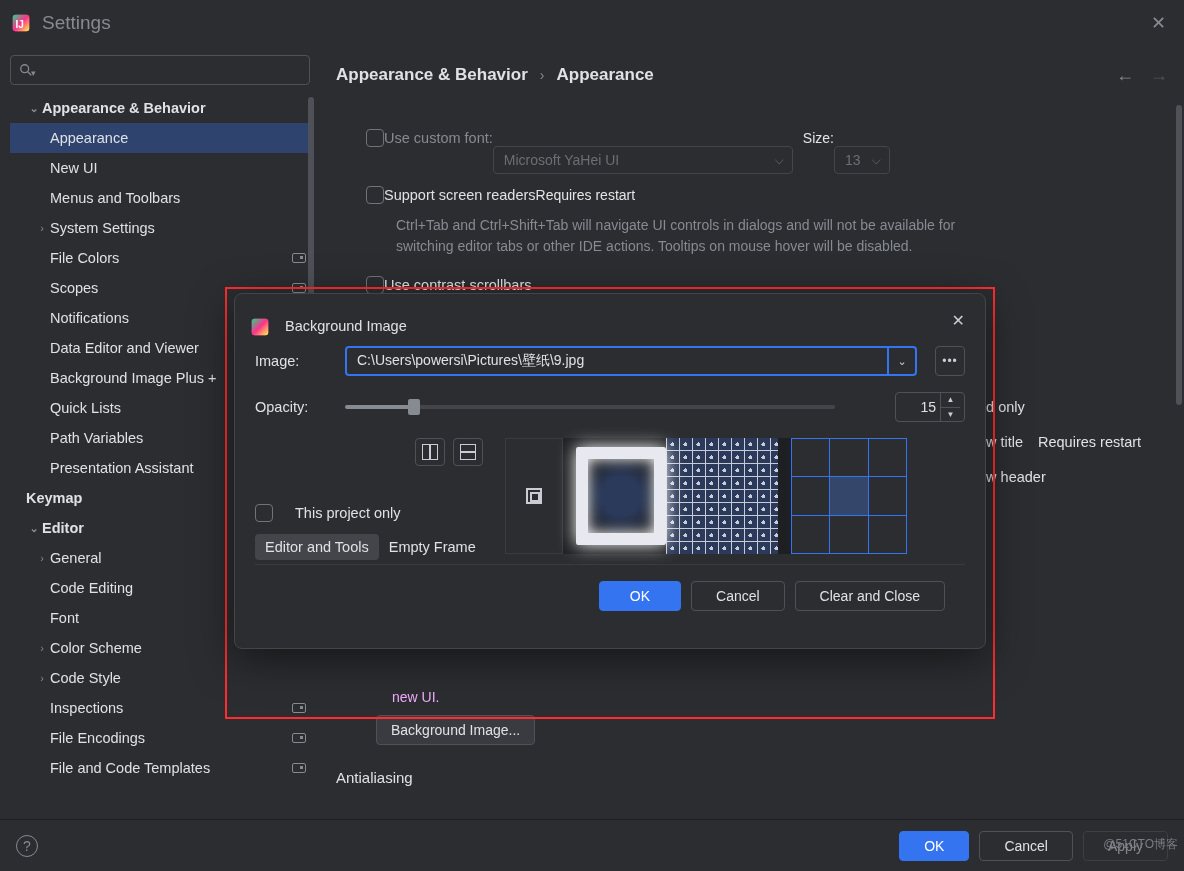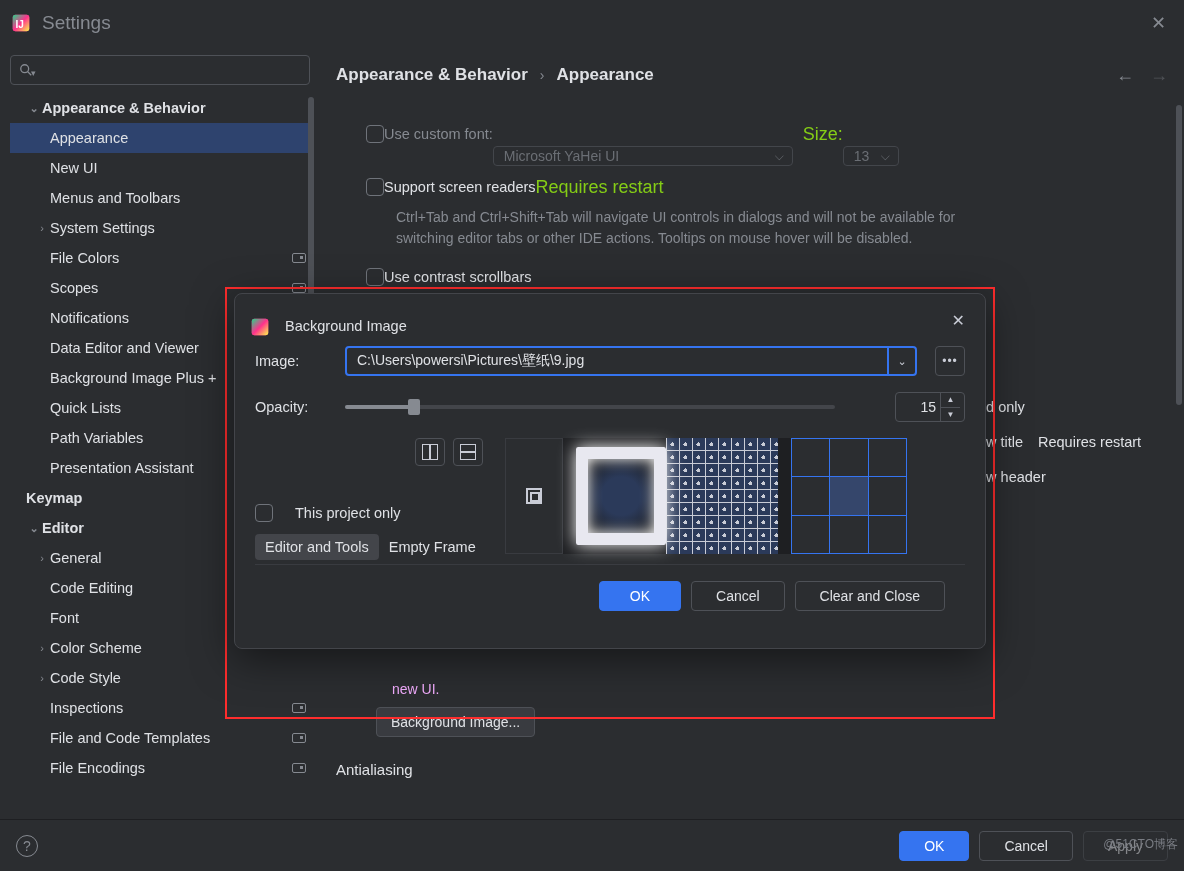--- a/index.html
+++ b/index.html
@@ -35,23 +35,23 @@
   .breadcrumb { display: flex; align-items: center; gap: 12px; height: 48px; font-size: 17px;}
   .breadcrumb .sep{color:#868a91;font-size:14px}
   .bc1{font-weight:600}
   .bc2{font-weight:600}
   .nav-arrows { margin-left: auto; display: flex; gap: 16px; color: #868a91; font-size:18px;}
   .nav-arrows span{cursor:pointer}
 
   .opt-row { display: flex; align-items: center; min-height: 36px; padding: 3px 0 3px 30px;}
   .checkbox { width: 18px; height: 18px; border: 1.5px solid #6f737a; border-radius: 4px; flex-shrink:0;}
   .opt-label { font-size: 14.5px; }
-  .hint { color: #84cc16; font-size: 18px; }
+  .hint { color: #e5e5e5; font-size: 14px; }
   .hint-block { color: #868a91; font-size: 14px; padding: 2px 0 10px 60px; max-width: 620px; line-height:1.5;}
-  .sel { border: 1px solid #4e5157; border-radius: 4px; height: 20px; display: inline-flex; align-items: center; padding: 0 28px 0 10px; background: #2b2d30; position: relative; color:#868a91;font-size:14px;margin-top:44px;}
+  .sel { border: 1px solid #4e5157; border-radius: 4px; height: 28px; display: inline-flex; align-items: center; padding: 0 28px 0 10px; background: #2b2d30; position: relative; color:#868a91;font-size:14px;margin-top:44px;}
   .sel::after { content: "⌵"; position: absolute; right: 8px; color: #868a91; font-size:12px;}
   .sel.disabled{opacity:.7}
 
   .dimrow{color:#868a91}
 
   .newui-note{color:#f0abfc;font-size:14px;padding:6px 0 10px 56px}
   .btn-plain { border: 1px solid #4e5157; background: #393b40; border-radius: 4px; padding: 6px 14px; color: #dfe1e5; font-size: 14px; cursor: pointer;margin-left:40px}
 
   .section-title{font-size:15px;padding:24px 0 8px 0px}
   .antialias-row{display:flex;gap:40px;padding-left:30px;align-items:center}
@@ -222,25 +222,25 @@
         </div>
         <div class="tree-item lvl1 has-chevron">
           <span class="chevron">›</span>
           <span>Code Style</span>
         </div>
         <div class="tree-item lvl1">
           <span>Inspections</span>
           <span class="tree-badge"></span>
         </div>
         <div class="tree-item lvl1">
+          <span>File Encodings</span>
+          <span class="tree-badge"></span>
+        </div>
+        <div class="tree-item lvl1">
           <span>File and Code Templates</span>
-          <span class="tree-badge"></span>
-        </div>
-        <div class="tree-item lvl1">
-          <span>File Encodings</span>
           <span class="tree-badge"></span>
         </div>
       </div>
   </div>
 
   <div class="main">
     <div class="main-scrollbar"></div>
     <div class="breadcrumb">
       <span class="bc1">Appearance &amp; Behavior</span>
       <span class="sep">›</span>

